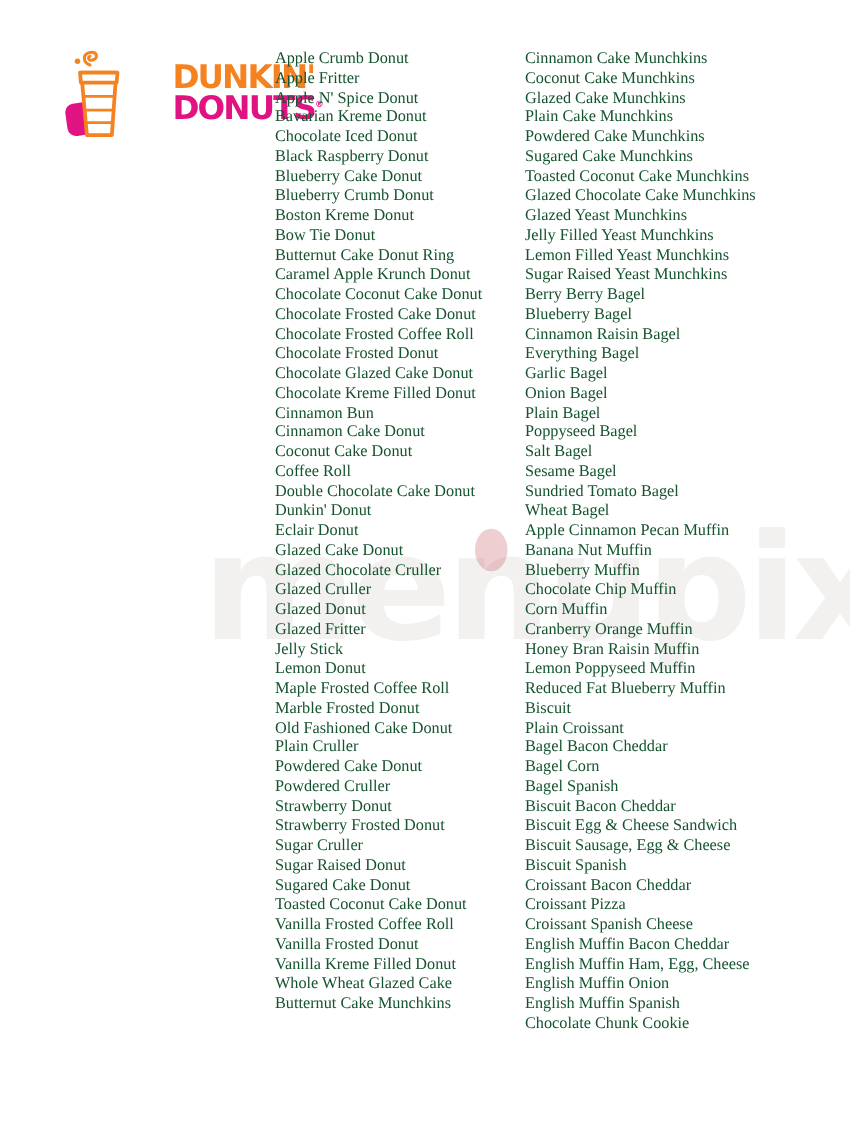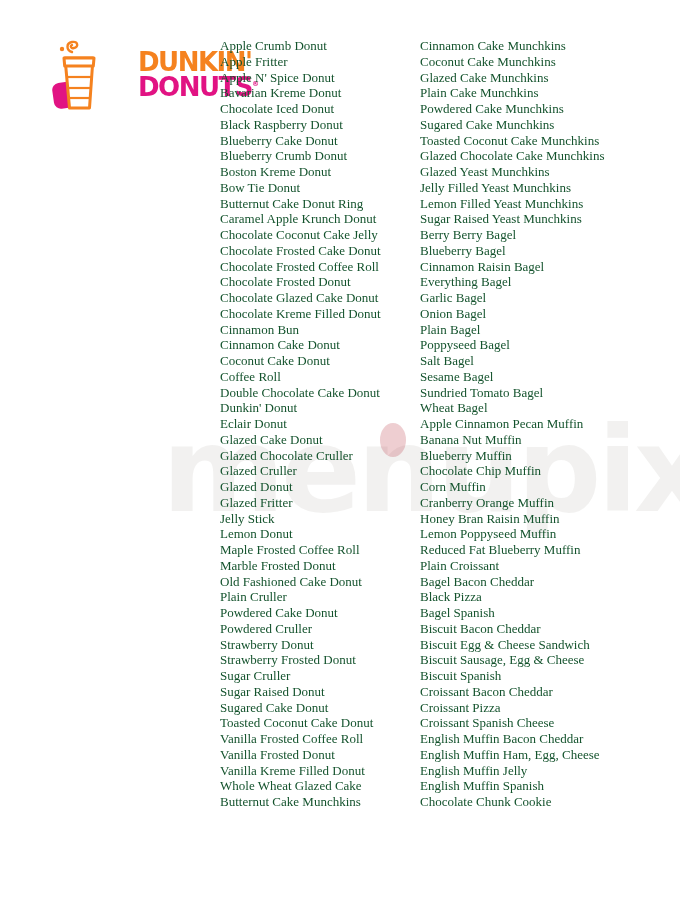--- a/index.html
+++ b/index.html
@@ -129,21 +129,21 @@
       <div class="menu-item">Apple N' Spice Donut</div>
       <div class="menu-item">Bavarian Kreme Donut</div>
       <div class="menu-item">Chocolate Iced Donut</div>
       <div class="menu-item">Black Raspberry Donut</div>
       <div class="menu-item">Blueberry Cake Donut</div>
       <div class="menu-item">Blueberry Crumb Donut</div>
       <div class="menu-item">Boston Kreme Donut</div>
       <div class="menu-item">Bow Tie Donut</div>
       <div class="menu-item">Butternut Cake Donut Ring</div>
       <div class="menu-item">Caramel Apple Krunch Donut</div>
-      <div class="menu-item">Chocolate Coconut Cake Jelly</div>
+      <div class="menu-item">Chocolate Coconut Cake Donut</div>
       <div class="menu-item">Chocolate Frosted Cake Donut</div>
       <div class="menu-item">Chocolate Frosted Coffee Roll</div>
       <div class="menu-item">Chocolate Frosted Donut</div>
       <div class="menu-item">Chocolate Glazed Cake Donut</div>
       <div class="menu-item">Chocolate Kreme Filled Donut</div>
       <div class="menu-item">Cinnamon Bun</div>
       <div class="menu-item">Cinnamon Cake Donut</div>
       <div class="menu-item">Coconut Cake Donut</div>
       <div class="menu-item">Coffee Roll</div>
       <div class="menu-item">Double Chocolate Cake Donut</div>
@@ -202,31 +202,32 @@
       <div class="menu-item">Wheat Bagel</div>
       <div class="menu-item">Apple Cinnamon Pecan Muffin</div>
       <div class="menu-item">Banana Nut Muffin</div>
       <div class="menu-item">Blueberry Muffin</div>
       <div class="menu-item">Chocolate Chip Muffin</div>
       <div class="menu-item">Corn Muffin</div>
       <div class="menu-item">Cranberry Orange Muffin</div>
       <div class="menu-item">Honey Bran Raisin Muffin</div>
       <div class="menu-item">Lemon Poppyseed Muffin</div>
       <div class="menu-item">Reduced Fat Blueberry Muffin</div>
+      <div class="menu-item">Biscuit</div>
       <div class="menu-item">Plain Croissant</div>
       <div class="menu-item">Bagel Bacon Cheddar</div>
-      <div class="menu-item">Black Pizza</div>
+      <div class="menu-item">Bagel Corn</div>
       <div class="menu-item">Bagel Spanish</div>
       <div class="menu-item">Biscuit Bacon Cheddar</div>
       <div class="menu-item">Biscuit Egg &amp; Cheese Sandwich</div>
       <div class="menu-item">Biscuit Sausage, Egg &amp; Cheese</div>
       <div class="menu-item">Biscuit Spanish</div>
       <div class="menu-item">Croissant Bacon Cheddar</div>
       <div class="menu-item">Croissant Pizza</div>
       <div class="menu-item">Croissant Spanish Cheese</div>
       <div class="menu-item">English Muffin Bacon Cheddar</div>
       <div class="menu-item">English Muffin Ham, Egg, Cheese</div>
-      <div class="menu-item">English Muffin Jelly</div>
+      <div class="menu-item">English Muffin Onion</div>
       <div class="menu-item">English Muffin Spanish</div>
       <div class="menu-item">Chocolate Chunk Cookie</div>
     </div>
 
 </div>
 
 </body></html>

